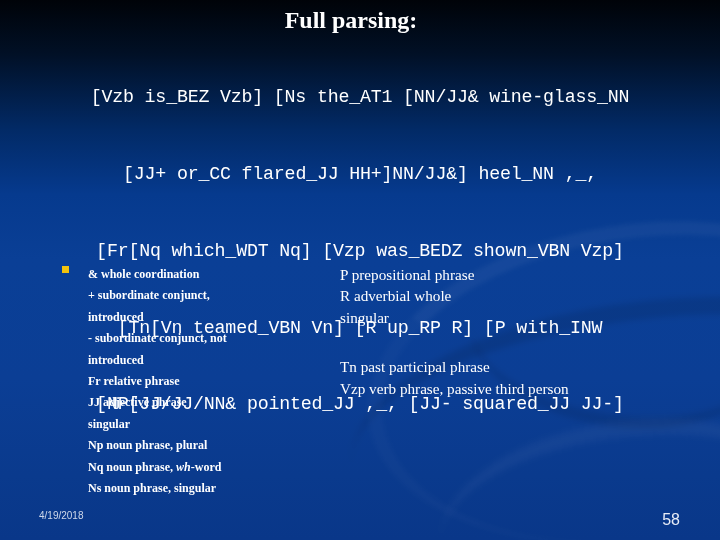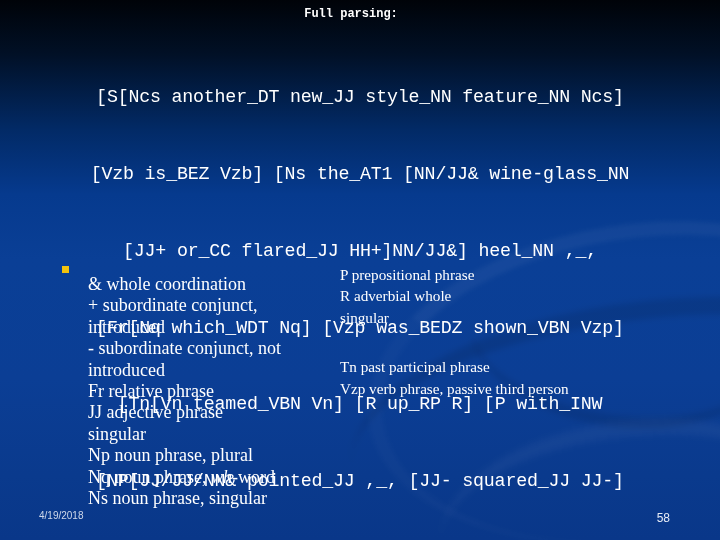--- a/index.html
+++ b/index.html
@@ -74,23 +74,23 @@
     transform: rotate(8deg);
     filter: blur(3px);
   }
 
   #title {
     position: absolute;
     top: 7px;
     left: 0;
     width: 702px;
     text-align: center;
-    font-family: Liberation Mono, monospace;
+    font-family: Liberation Serif, serif;
     font-weight: bold;
-    font-size: 12px;
+    font-size: 24px;
     color: #ffffff;
     letter-spacing: 0px;
   }
 
   #parse-block {
     position: absolute;
     top: 34px;
     left: 0;
     width: 720px;
     text-align: center;
@@ -120,24 +120,25 @@
     background: #f2c30d;
   }
 
   .col {
     position: absolute;
     font-family: "Liberation Serif", serif;
     color: #ffffff;
   }
   .col-left {
     left: 88px;
-    top: 16px;
+    top: 6px;
     width: 250px;
-    font-size: 18px;
+    font-size: 12px;
     line-height: 21.4px;
+    font-weight: bold;
   }
   .col-right {
     left: 340px;
     top: 6px;
     width: 360px;
     font-size: 15.2px;
     line-height: 21.4px;
   }
   .col .row { display: block; white-space: nowrap; }
   .col-right .group-gap { margin-top: 28px; }
@@ -146,41 +147,40 @@
   #date-stamp {
     position: absolute;
     left: 39px;
     top: 510px;
     font-family: "Liberation Sans", sans-serif;
     font-size: 10px;
     color: #cfd8ea;
   }
   #slide-number {
     position: absolute;
-    right: 50px;
+    right: 40px;
     top: 511px;
     font-family: "Liberation Sans", sans-serif;
-    font-size: 12px;
+    font-size: 16px;
     color: #e7ecf6;
   }
 </style>
 </head>
 <body>
 
 <div id="slide">
 
   <div class="swoosh swoosh-a"></div>
   <div class="swoosh swoosh-b"></div>
   <div class="swoosh swoosh-c"></div>
   <div class="swoosh swoosh-d"></div>
 
   <div id="title">Full parsing:</div>
 
   <div id="parse-block">
-    <span class="pline">[S[Ncs another_DT new_JJ style_NN feature_NN Ncs]</span>
     <span class="pline">[Vzb is_BEZ Vzb] [Ns the_AT1 [NN/JJ&amp; wine-glass_NN</span>
     <span class="pline">[JJ+ or_CC flared_JJ HH+]NN/JJ&amp;] heel_NN ,_,</span>
     <span class="pline">[Fr[Nq which_WDT Nq] [Vzp was_BEDZ shown_VBN Vzp]</span>
     <span class="pline">[Tn[Vn teamed_VBN Vn] [R up_RP R] [P with_INW</span>
     <span class="pline">[NP[JJ/JJ/NN&amp; pointed_JJ ,_, [JJ- squared_JJ JJ-]</span>
     
     
   </div>
 
   <div id="legend">

